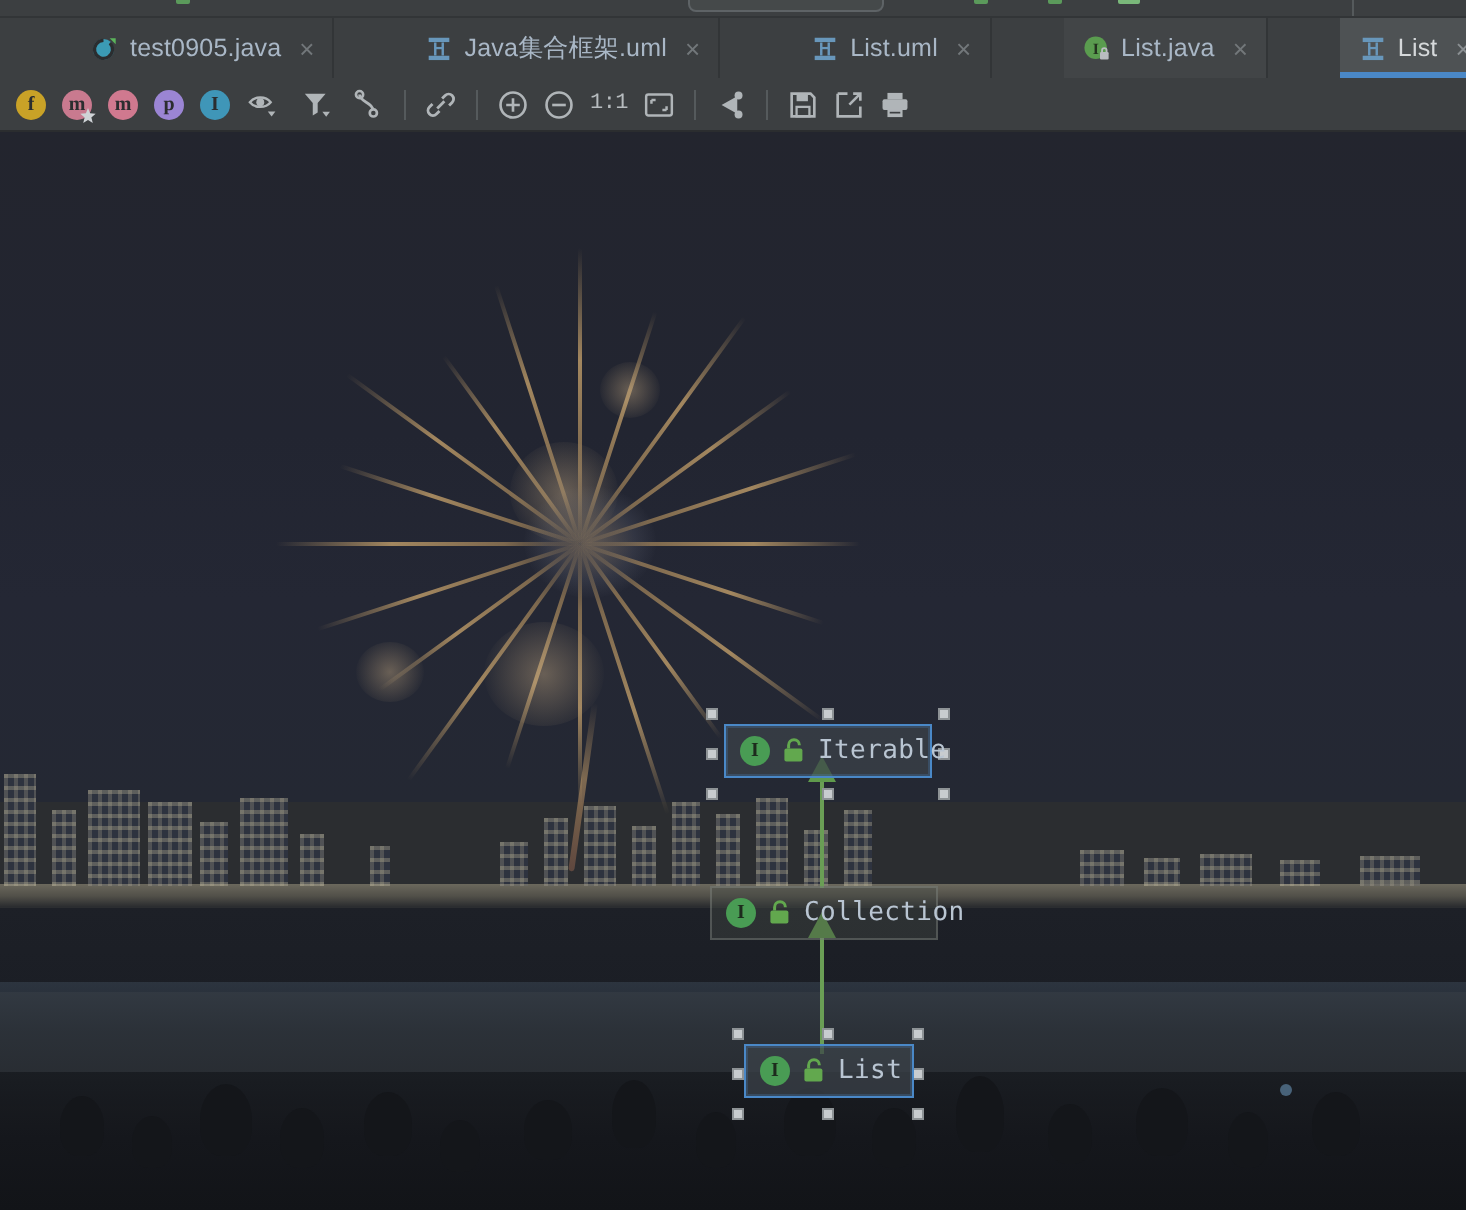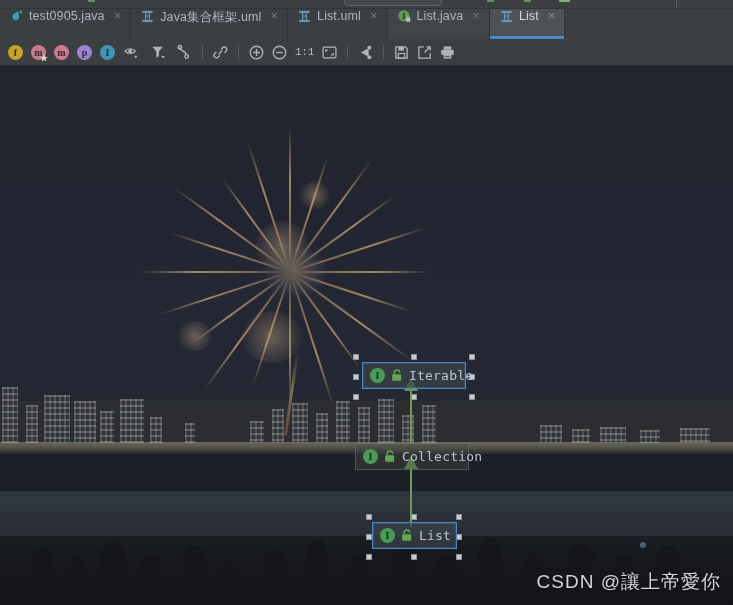--- a/index.html
+++ b/index.html
@@ -28,25 +28,26 @@
   .top-strip .gd3 { left: 524px; }
   .top-strip .gd4 { left: 559px; width: 11px; background: #7ab87a; }
   .top-strip .ghost-sep { position: absolute; left: 676px; top: -6px; width: 1px; height: 14px; background: #555a5c; }
 
   
   .tabbar {
     position: absolute; left: 0; top: 9px; width: 733px; height: 30px;
     background: #3c3f41; display: flex; align-items: stretch;
   }
   .tab {
-    position: relative; display: flex; gap: 5px;
+    position: relative; display: flex; align-items: center; gap: 5px;
     padding: 0 8px 0 9px; height: 30px; cursor: default;
     border-right: 1px solid #323537;
     font-size: 12px; color: #a9b7c6;
     white-space: nowrap;
+    margin-left: 36px;
   }
   .tab.active { background: #4e5254; color: #d5d8da; }
   .tab.semi { background: #424547; }
   .tab .underline {
     position: absolute; left: 0; right: 0; bottom: 0; height: 3px; background: #4a88c7;
   }
   .tab-label { font-size: 12.5px; letter-spacing: .1px; }
   .tab-close {
     font-size: 13px; line-height: 1; color: #72777a; margin-left: 3px; padding: 0 1px;
   }
@@ -528,15 +529,14 @@
       <span class="iface-ico">I</span>
       <span class="lock-ico">
         <svg width="12" height="13" viewBox="0 0 12 13">
           <rect x="1.2" y="5.3" width="9" height="6.4" rx="1" fill="#62a84e"></rect>
           <path d="M3.3 5.3V3.6a2.7 2.7 0 0 1 5.4 0" fill="none" stroke="#62a84e" stroke-width="1.5"></path>
         </svg>
       </span>
       <span class="node-label">List</span>
     </div>
 
-    <div class="watermark">CSDN @讓上帝愛你</div>
   </div>
 </div>
 
 </body></html>

